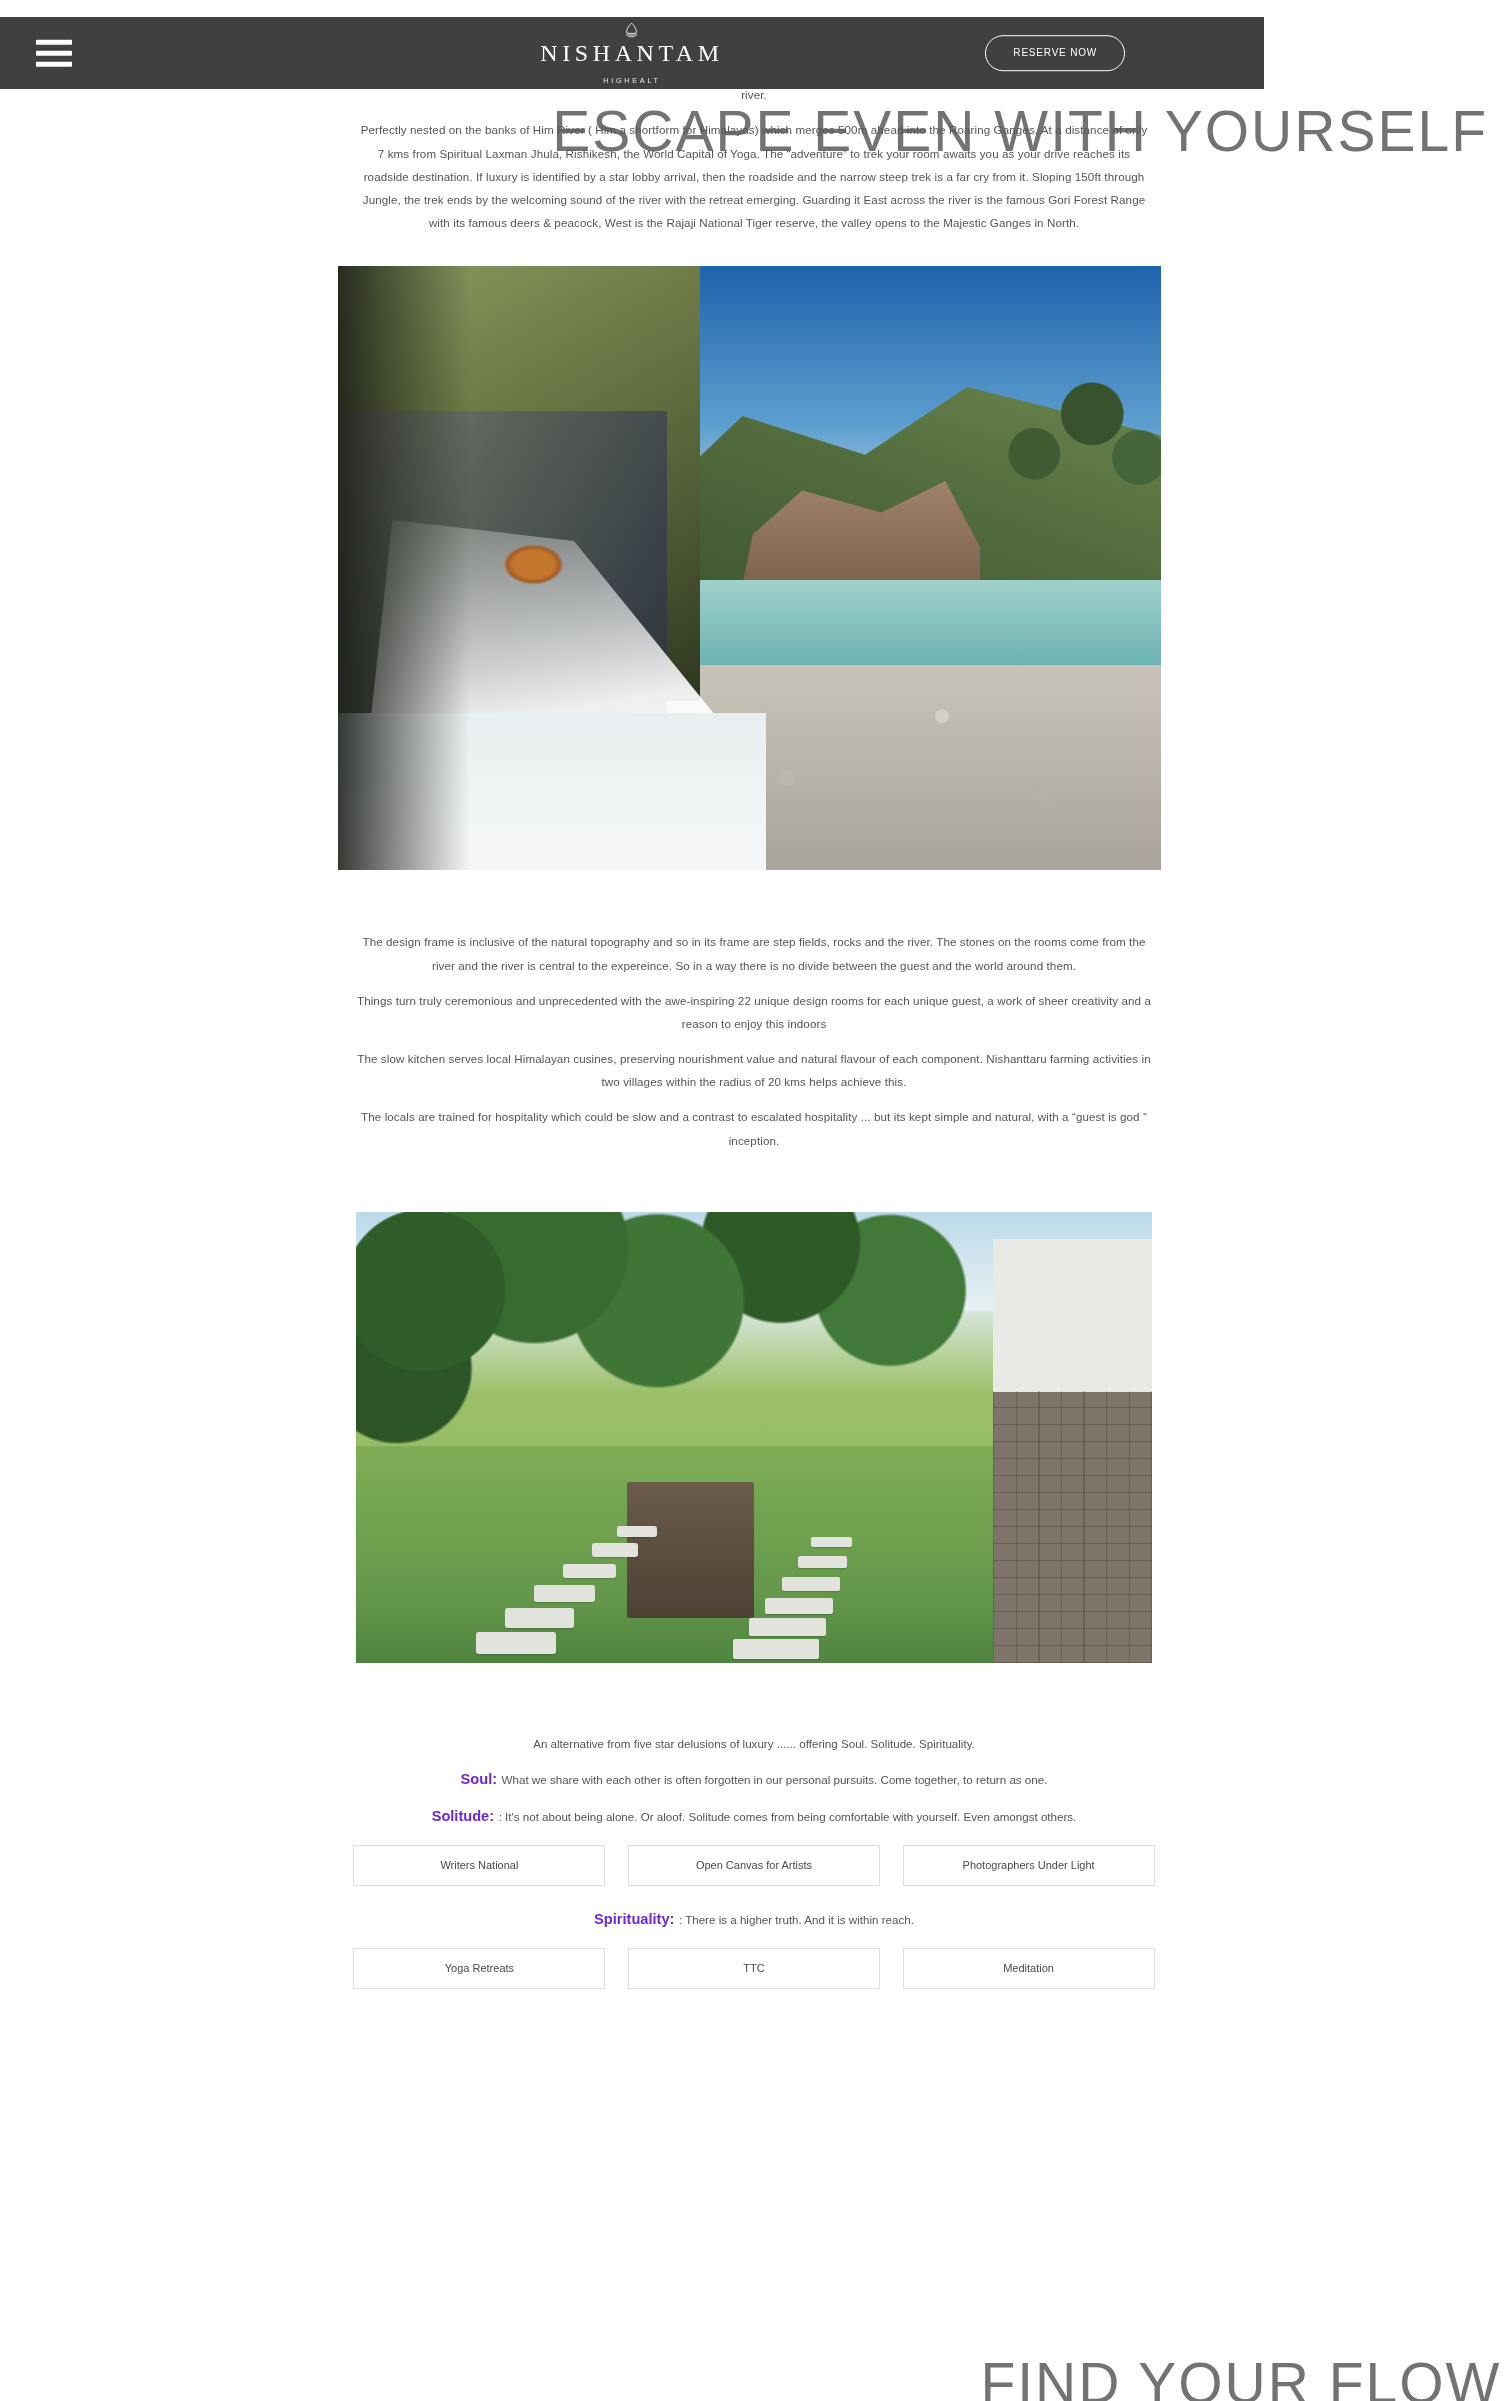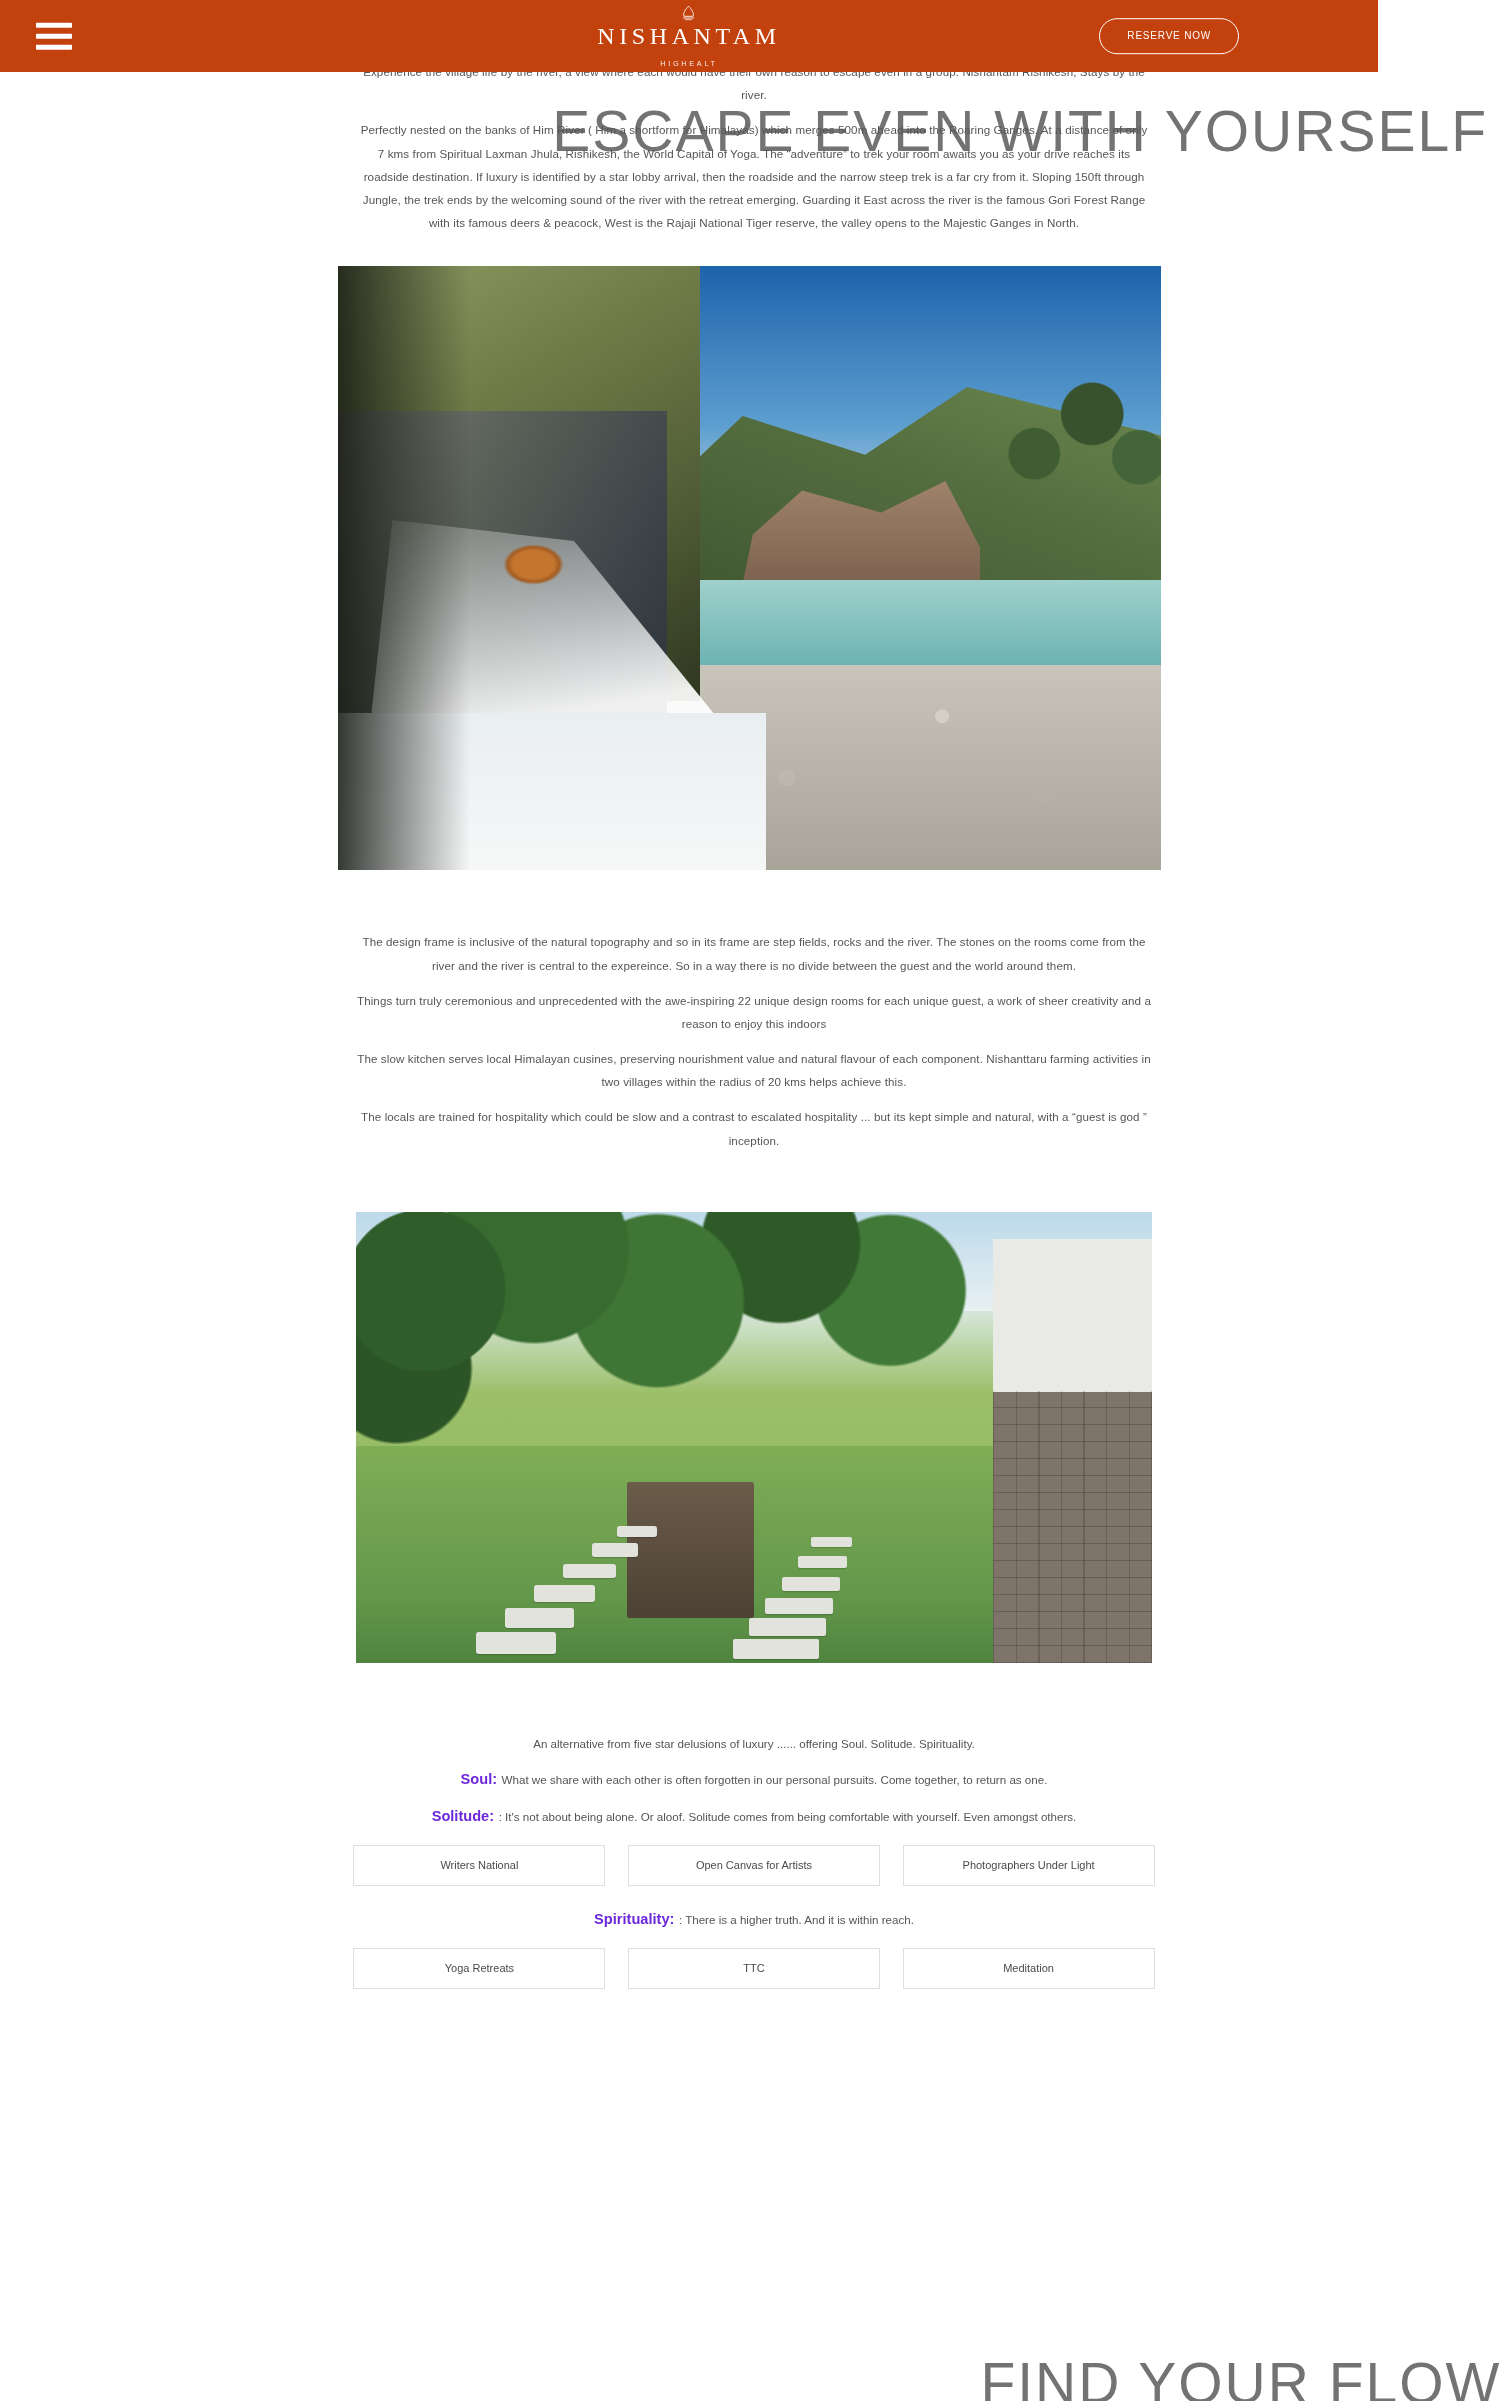--- a/index.html
+++ b/index.html
@@ -7,24 +7,24 @@
     width: 1508px;
     background: #ffffff;
     font-family: "Liberation Sans", sans-serif;
     -webkit-font-smoothing: antialiased;
   }
   body { position: relative; width: 1508px; min-height: 2401px; overflow-x: hidden; }
 
   
   .header {
     position: absolute;
-    top: 0; left: 0;
-    width: 1378px;
+    top: 17px; left: 0;
+    width: 1264px;
     height: 72px;
-    background: #c2410c;
+    background: #404040;
     display: flex;
     align-items: center;
     z-index: 20;
   }
   .hamburger {
     position: absolute;
     left: 36px;
     top: 50%;
     transform: translateY(-50%);
     width: 36px;

